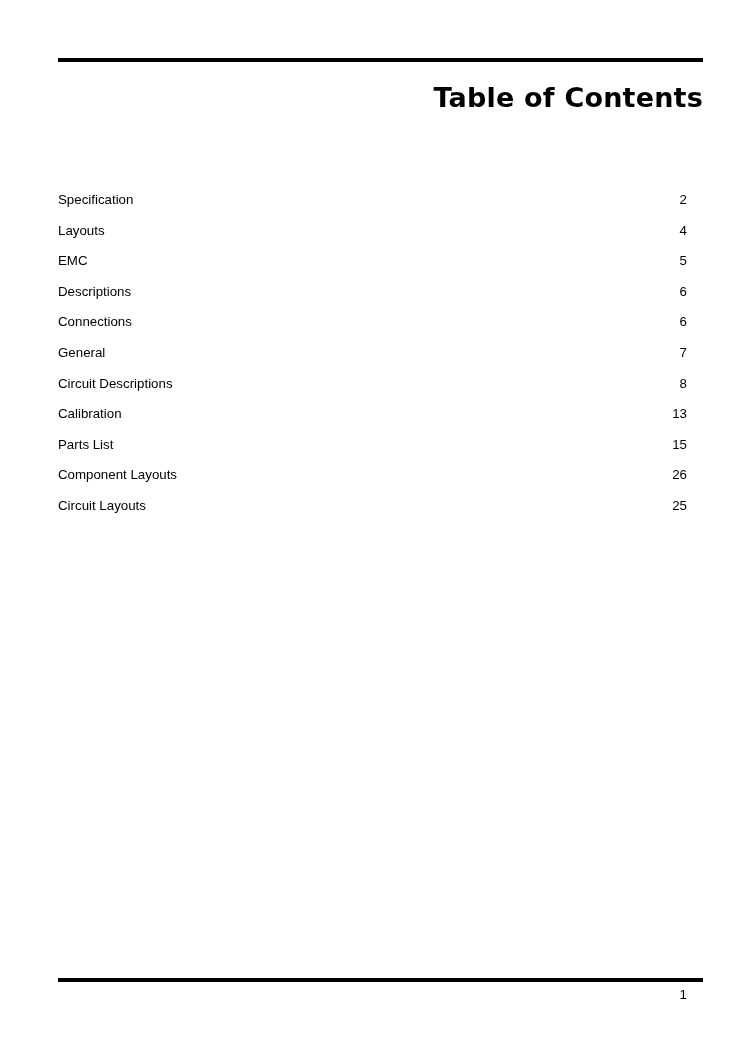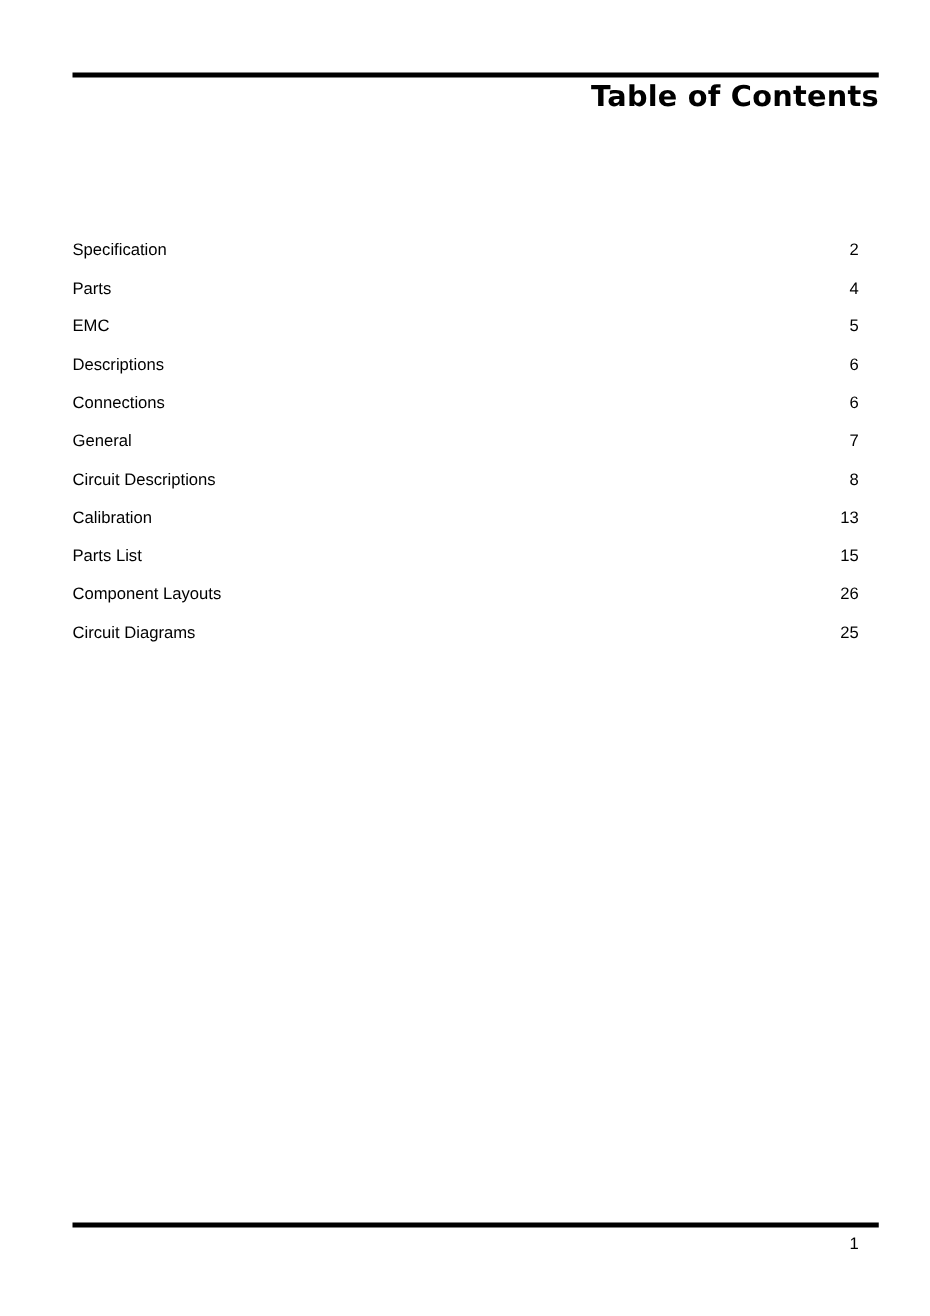--- a/index.html
+++ b/index.html
@@ -30,25 +30,25 @@
   }
   .rule {
     width: 100%;
     height: 3.5px;
     background: #000000;
     font-size: 0;
     line-height: 0;
   }
   .page-title {
     margin: 0;
-    padding-top: 0;
+    padding-top: 20px;
     text-align: right;
     font-family: "DejaVu Sans", "Liberation Sans", sans-serif;
     font-weight: 700;
-    font-size: 23px;
+    font-size: 27px;
     letter-spacing: 0.2px;
     color: #000000;
     line-height: 32px;
     white-space: nowrap;
   }
 
   
   .toc {
     position: absolute;
     left: 58px;
@@ -105,21 +105,21 @@
 
   <div class="toc">
 
     <div class="toc-row">
       <span class="toc-label">Specification</span>
       <span class="toc-leader"></span>
       <span class="toc-page">2</span>
     </div>
 
     <div class="toc-row">
-      <span class="toc-label">Parts</span>
+      <span class="toc-label">Layouts</span>
       <span class="toc-leader"></span>
       <span class="toc-page">4</span>
     </div>
 
     <div class="toc-row">
       <span class="toc-label">EMC</span>
       <span class="toc-leader"></span>
       <span class="toc-page">5</span>
     </div>
 
@@ -159,21 +159,21 @@
       <span class="toc-page">15</span>
     </div>
 
     <div class="toc-row">
       <span class="toc-label">Component Layouts</span>
       <span class="toc-leader"></span>
       <span class="toc-page">26</span>
     </div>
 
     <div class="toc-row">
-      <span class="toc-label">Circuit Diagrams</span>
+      <span class="toc-label">Circuit Layouts</span>
       <span class="toc-leader"></span>
       <span class="toc-page">25</span>
     </div>
 
   </div>
 
   <div class="footer">
     <div class="rule"></div>
     <div class="footer-page">1</div>
   </div>

